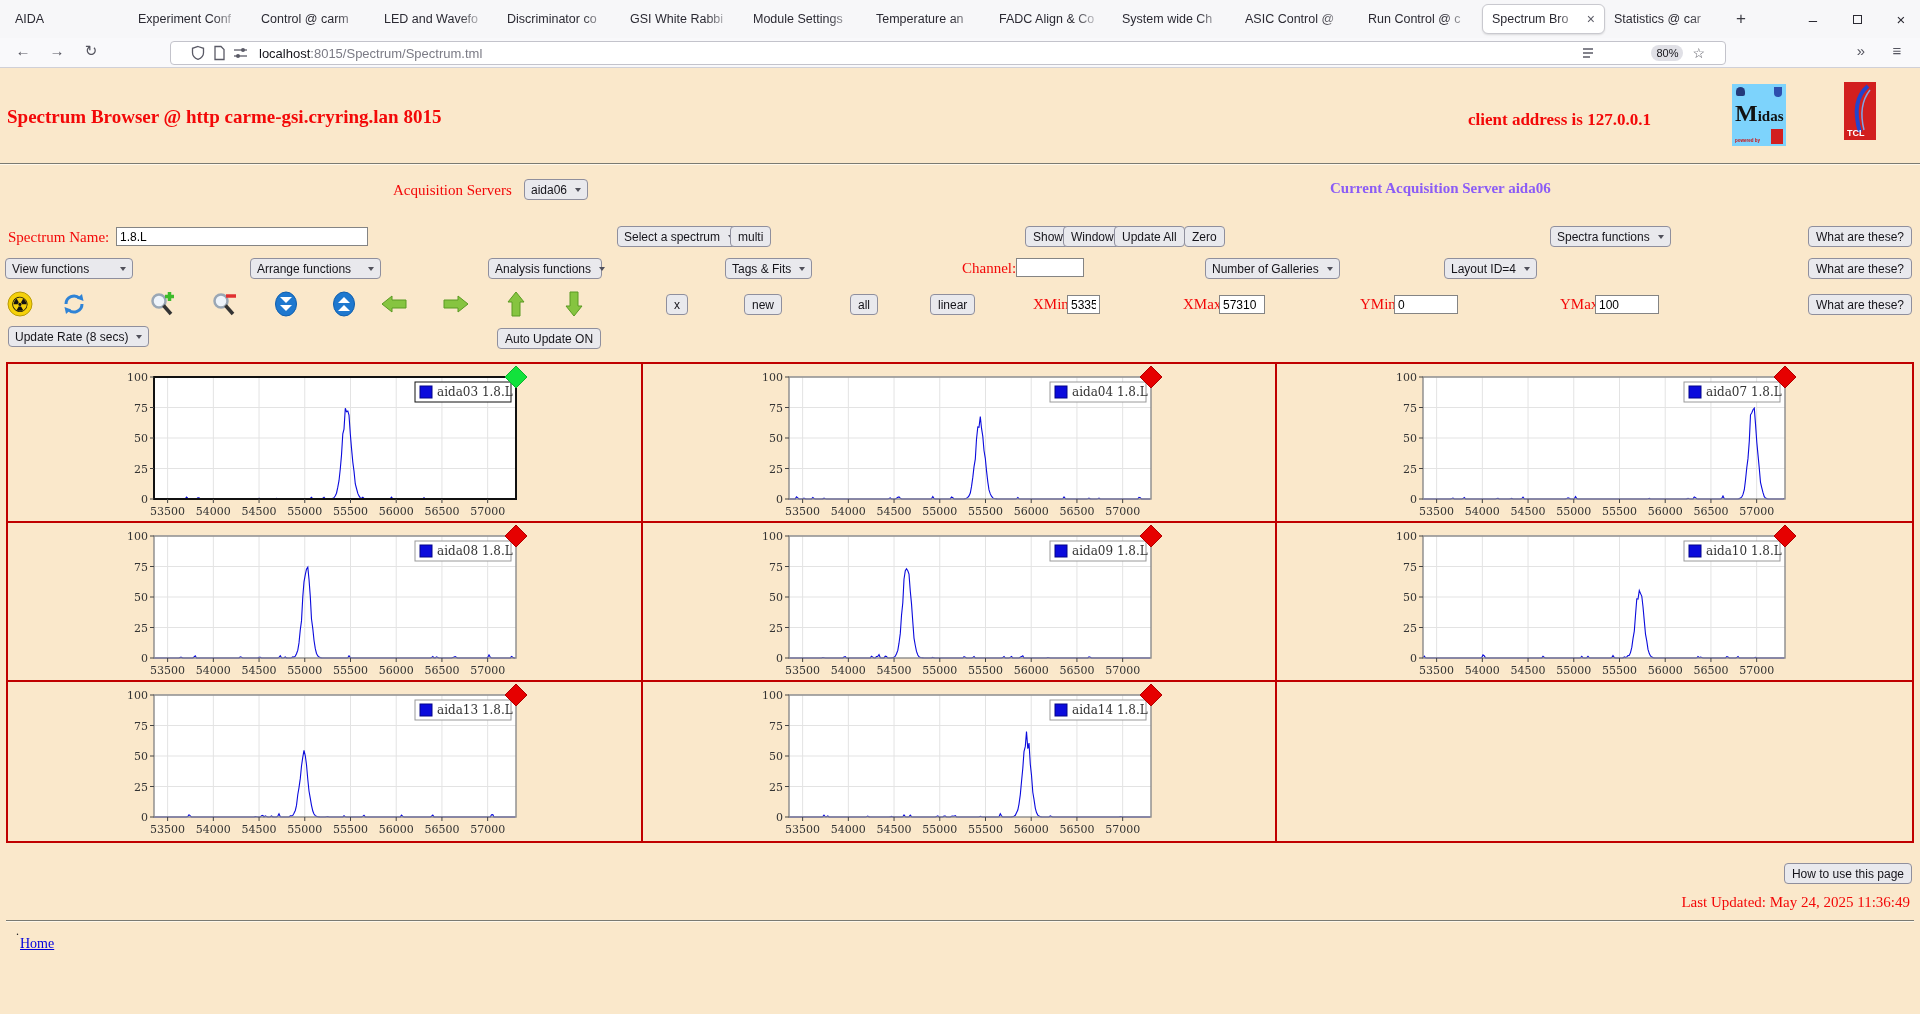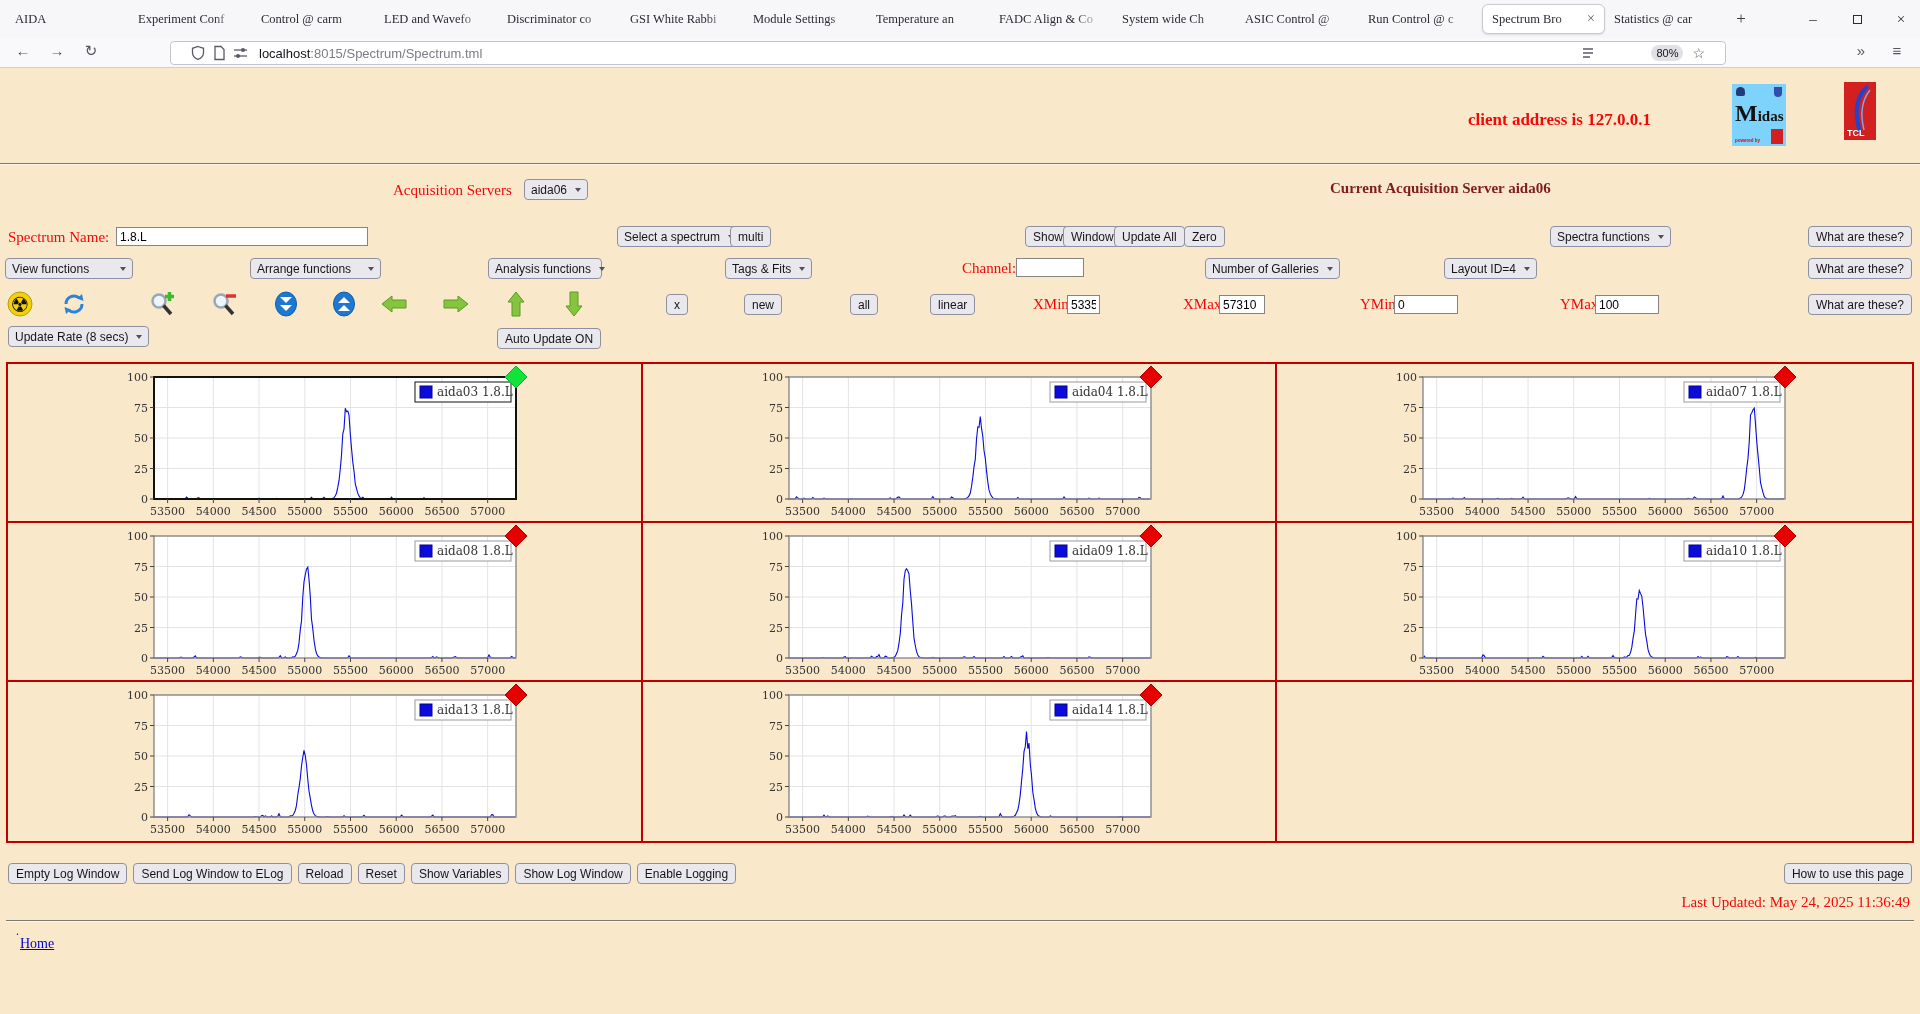--- a/index.html
+++ b/index.html
@@ -1,21 +1,21 @@
 <!DOCTYPE html>
 <html><head>
 <meta charset="utf-8">
 <style>
   * { margin:0; padding:0; box-sizing:border-box; }
   html,body { width:1920px; height:1014px; overflow:hidden; background:#fff;
     font-family:"Liberation Sans",sans-serif; }
 
   
   .tabbar { position:absolute; left:0; top:0; width:1920px; height:38px;
-    background:#f7f7f9; display:flex; align-items:center;font-family:Liberation Serif, serif; }
+    background:#f7f7f9; display:flex; align-items:center; }
   .tab-strip { display:flex; align-items:center; height:38px; padding-left:6px; }
   .tab { width:123px; height:30px; display:flex; align-items:center; padding:0 9px;
     font-size:12.5px; color:#2b2a33; border-radius:6px; flex:0 0 auto; }
   .tab-label { white-space:nowrap; overflow:hidden; flex:1;
     -webkit-mask-image:linear-gradient(90deg,#000 72%,transparent 98%);
     mask-image:linear-gradient(90deg,#000 72%,transparent 98%); }
   .tab.active { background:#ffffff; border:1px solid #c9c9cf; box-shadow:0 1px 2px rgba(0,0,0,.12); }
   .tab-close { color:#5b5b66; font-size:14px; margin-left:4px; flex:0 0 auto; }
   .newtab { width:26px; height:26px; display:flex; align-items:center; justify-content:center;
     font-size:17px; color:#3b3b43; }
@@ -49,21 +49,21 @@
   .midas-shield { position:absolute; right:4px; top:3px; width:8px; height:10px; background:#2d4fae; border-radius:0 0 4px 4px; }
   .midas-powered { position:absolute; left:3px; bottom:3px; font:bold 4.5px "Liberation Sans",sans-serif; color:#c11; }
   .midas-mini { position:absolute; right:3px; bottom:2px; width:12px; height:15px; background:#d21f1f; }
   .tcl-logo { left:1844px; top:14px; width:32px; height:58px; background:#d21f1f; overflow:hidden; }
   .tcl-text { position:absolute; left:3px; bottom:2px; font:bold 9px "Liberation Sans",sans-serif; color:#fff; }
 
   .hr { left:0; width:1920px; height:2px; background:#7a7a72; border-bottom:1px solid #fff8ea; }
   .hr1 { top:95px; } .hr2 { top:852px; width:1908px; left:6px; }
 
   .red-label { font:15px "Liberation Serif",serif; color:#f30808; white-space:nowrap; }
-  .red-bold  { font:bold 15px "Liberation Serif",serif; color:#7f1d1d; white-space:nowrap;text-align:center; }
+  .red-bold  { font:bold 15px "Liberation Serif",serif; color:#8b5cf6; white-space:nowrap;text-align:center; }
 
   .sel { position:absolute; display:inline-flex; align-items:center; height:21px;
     background:#e9e9ed; border:1px solid #8f8f9d; border-radius:4px; padding:0 6px;
     font-size:12px; color:#15141a; gap:8px; white-space:nowrap; }
   .caret { width:0; height:0; border:3.5px solid transparent; border-top:4.5px solid #50505a; transform:translateY(2px); }
   .btn { position:absolute; display:inline-flex; align-items:center; height:21px;
     background:#e9e9ed; border:1px solid #8f8f9d; border-radius:4px; padding:0 7px;
     font-size:12px; color:#15141a; white-space:nowrap; }
   .inp { position:absolute; height:19px; border:1px solid #848484; background:#fff;
     font:12px "Liberation Sans",sans-serif; padding:0 3px; }
@@ -176,20 +176,21 @@
       <span class="zoompill">80%</span>
       <span class="star">☆</span>
     </span>
   </div>
   <span class="navico" style="right:48px">»</span>
   <span class="navico" style="right:12px">≡</span>
 </div>
 
 <div class="page">
 
+  <div class="abs page-title">Spectrum Browser @ http carme-gsi.cryring.lan 8015</div>
   <div class="abs client-addr">client address is 127.0.0.1</div>
 
   <div class="abs midas-logo">
     <span class="midas-dome"></span>
     <span class="midas-shield"></span>
     <span class="midas-word">Midas</span>
     <span class="midas-powered">powered by</span>
     <span class="midas-mini"></span>
   </div>
   <div class="abs tcl-logo">
@@ -744,27 +745,18 @@
             <rect x="293" y="10" width="96" height="20" fill="#fff" stroke="#9a9a9a" stroke-width="1"></rect>
             <rect x="298" y="14" width="12" height="12" fill="#0b0bdc" stroke="#05058a"></rect>
             <text x="315" y="24" class="legend-text" fill="#666">aida14 1.8.L</text>
             <polygon points="394,-6 405,5 394,16 383,5" fill="#e60000" stroke="#b00000" stroke-width="1"></polygon>
           </svg>
         </div>
       </div>
       <div class="cell"></div>
     </div>
 
-  <div class="footer-btns" id="footer-btns">
-      <span class="fbtn">Empty Log Window</span>
-      <span class="fbtn">Send Log Window to ELog</span>
-      <span class="fbtn">Reload</span>
-      <span class="fbtn">Reset</span>
-      <span class="fbtn">Show Variables</span>
-      <span class="fbtn">Show Log Window</span>
-      <span class="fbtn">Enable Logging</span>
-    </div>
   <span class="fbtn howto">How to use this page</span>
   <span class="abs last-updated">Last Updated: May 24, 2025 11:36:49</span>
   <div class="abs hr hr2"></div>
   <span class="abs dot">.</span>
   <a class="abs home">Home</a>
 </div>
 
 </body></html>

